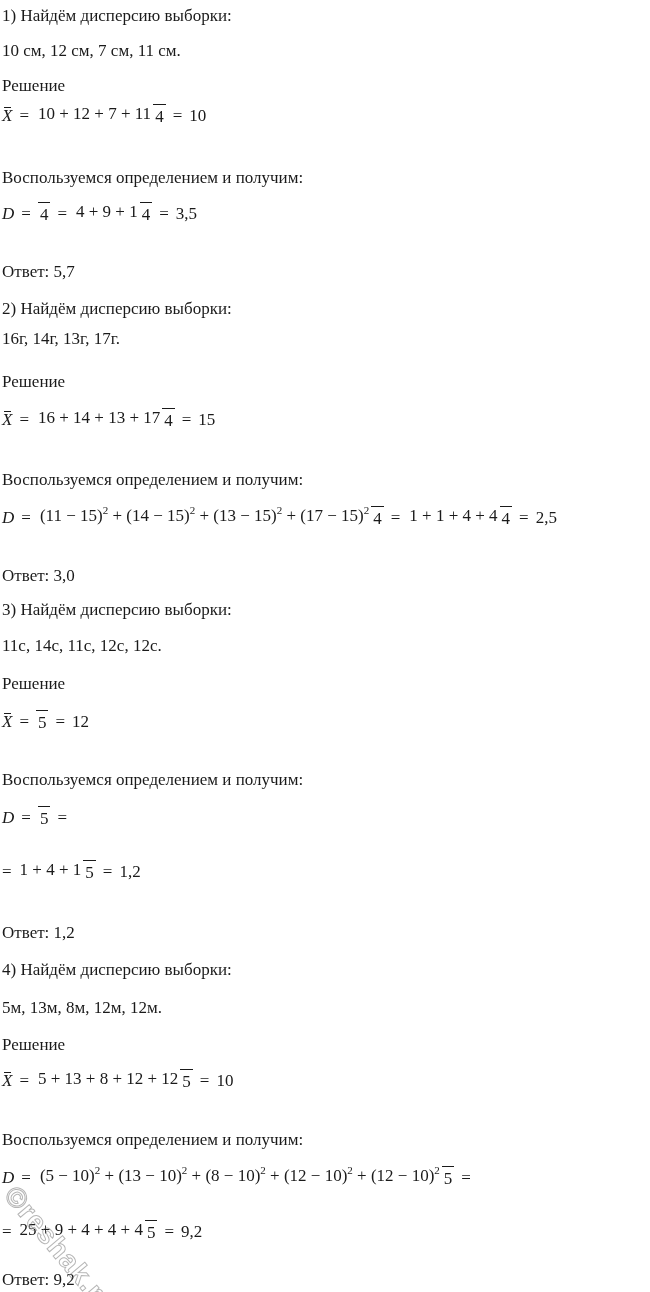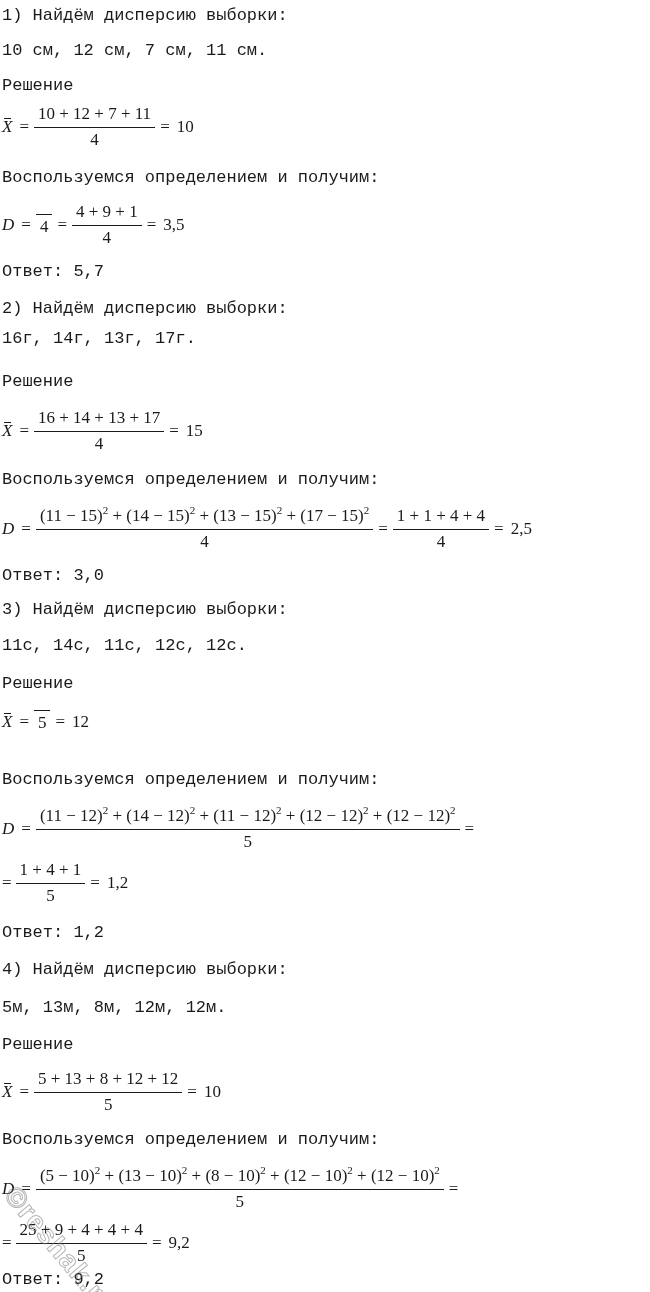--- a/index.html
+++ b/index.html
@@ -3,27 +3,27 @@
 <meta charset="utf-8">
 <style>
   html, body { margin: 0; padding: 0; background: #ffffff; }
   body {
     width: 650px; height: 1292px; overflow: hidden; position: relative;
     font-family: "Liberation Serif", "DejaVu Serif", serif;
     color: #1a1a1a;
     font-size: 17px;
   }
   .doc { position: absolute; left: 0; top: 0; width: 650px; }
-  .line { position: absolute; left: 2px; white-space: nowrap; font-size: 17px; line-height: 20px; font-family: Liberation Mono, monospace; }
+  .line { position: absolute; left: 2px; white-space: nowrap; font-size: 17px; line-height: 20px; }
   .math { position: absolute; left: 2px; display: flex; align-items: center; white-space: nowrap; font-size: 17px; }
   .var { font-style: italic; }
   .xbar { position: relative; font-style: italic; display: inline-block; }
   .xbar::before { content: ""; position: absolute; left: 2px; right: 1px; top: 1px; border-top: 1.2px solid #1a1a1a; }
   .eq { margin: 0 7px; }
-  .frac { display: inline-flex; flex-direction: column; align-items: center; }
+  .frac { display: inline-flex; flex-direction: row; align-items: center; }
   .frac .num { padding: 0 2px 3px 2px; }
   .frac .den { padding: 2px 2px 0 2px; border-top: 1.3px solid #1a1a1a; width: 100%; text-align: center; }
   sup { font-size: 11px; vertical-align: 7px; line-height: 0; }
   .watermark {
     position: absolute; left: 22px; top: 1180px;
     transform: rotate(50deg); transform-origin: left top;
     font-family: "Liberation Sans", sans-serif; font-size: 28px; font-weight: bold;
     color: transparent; -webkit-text-stroke: 1px rgba(120,120,120,0.55);
     pointer-events: none; letter-spacing: 1px;
   }
@@ -112,31 +112,20 @@
       <span class="den">5</span>
     </span>
     <span class="eq">=</span>
     <span>12</span>
   </div>
   <div class="line" style="top:770px">Воспользуемся определением и получим:</div>
   <div class="math" style="top:806px">
     <span class="var">D</span>
     <span class="eq">=</span>
     <span class="frac">
-      <span class="num">
-        <span>(11 − 12)</span><sup>2</sup>
-        <span>+</span>
-        <span>(14 − 12)</span><sup>2</sup>
-        <span>+</span>
-        <span>(11 − 12)</span><sup>2</sup>
-        <span>+</span>
-        <span>(12 − 12)</span><sup>2</sup>
-        <span>+</span>
-        <span>(12 − 12)</span><sup>2</sup>
-      </span>
       <span class="den">5</span>
     </span>
     <span class="eq">=</span>
   </div>
   <div class="math" style="top:860px">
     <span style="margin-right:6px">=</span>
     <span class="frac">
       <span class="num">1 + 4 + 1</span>
       <span class="den">5</span>
     </span>

